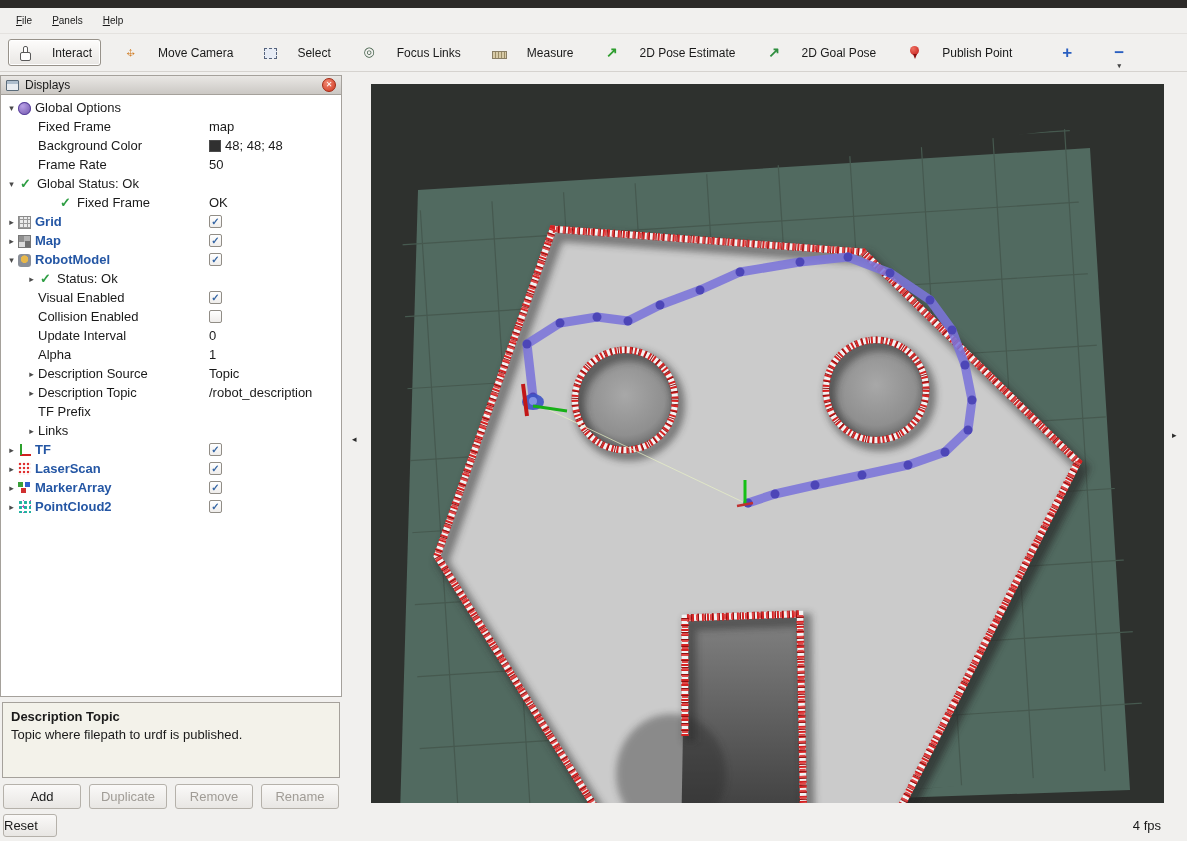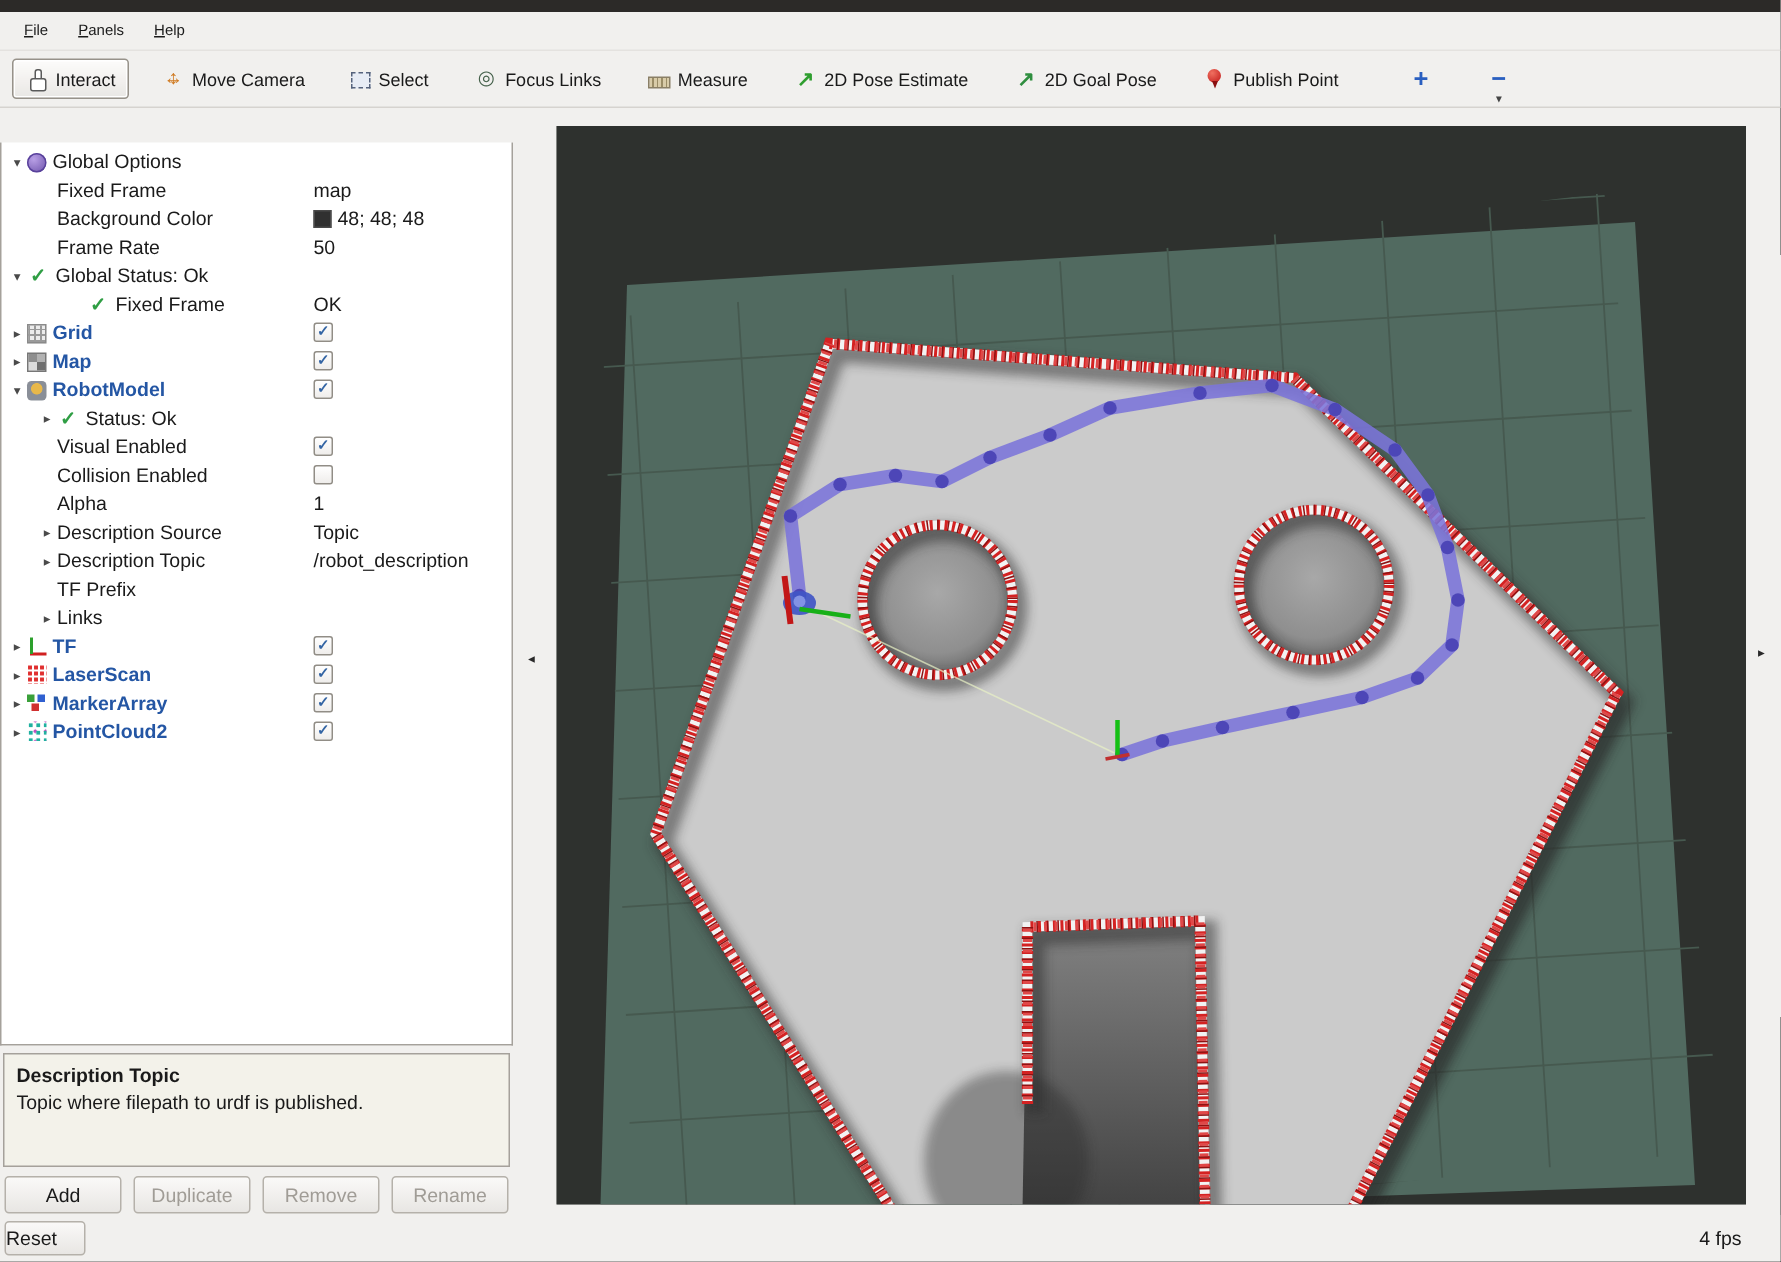--- a/index.html
+++ b/index.html
@@ -8,21 +8,21 @@
 
 
 .top-strip{position:absolute;left:0;top:0;width:100%;height:8px;background:#2c2a28}
 .menubar{position:absolute;left:0;top:8px;width:100%;height:26px;background:#f1f0ee;display:flex;align-items:center;padding-left:6px;border-bottom:1px solid #e4e2df}
 .menu-item{display:inline-block;padding:3px 10px;font-size:10px;cursor:default}
 .menu-item::first-letter{text-decoration:underline}
 
 
 .toolbar{position:absolute;left:0;top:34px;width:100%;height:38px;background:#f1f0ee;border-bottom:1px solid #d6d3cf;display:flex;align-items:center;padding-left:8px}
 .toolbar-tools{display:flex;align-items:center}
-.tool{display:flex;align-items:center;gap:5px;font-size:12px;padding:5px 8px;margin-right:13px;border:1px solid transparent;border-radius:3px;white-space:nowrap}
+.tool{display:flex;align-items:center;gap:20px;font-size:12px;padding:5px 8px;margin-right:13px;border:1px solid transparent;border-radius:3px;white-space:nowrap}
 .tool.active{background:linear-gradient(#fdfcfb,#e9e7e4);border-color:#97928a;box-shadow:inset 0 0 0 1px #ffffff}
 .tbicon{width:15px;height:15px;position:relative;display:inline-block;flex:none}
 .i-interact::before{content:'';position:absolute;left:6px;top:1px;width:3px;height:8px;background:#fff;border:1px solid #5a5a5a;border-radius:2px}
 .i-interact::after{content:'';position:absolute;left:3px;top:7px;width:9px;height:7px;background:#fff;border:1px solid #5a5a5a;border-radius:2px}
 .i-move-camera::before{content:'↔';position:absolute;left:0;top:-1px;width:15px;text-align:center;color:#d07a20;font-weight:bold;font-size:13px}
 .i-move-camera::after{content:'↕';position:absolute;left:0;top:-1px;width:15px;text-align:center;color:#d07a20;font-weight:bold;font-size:13px}
 .i-select{width:13px;height:11px;margin-top:2px;border:1px dashed #55627c;background:#e7ecf5}
 .i-focus-camera::before{content:'◎';position:absolute;left:0;top:-1px;width:15px;text-align:center;color:#44604a;font-size:13px}
 .i-measure{width:15px;height:8px;margin-top:4px;border:1px solid #8a7f66;background:repeating-linear-gradient(90deg,#d8cba8 0 2px,#9a8c66 2px 3px)}
 .i-pose-estimate::before,.i-goal-pose::before{content:'↗';position:absolute;left:0;top:-1px;width:15px;text-align:center;color:#2f9e2f;font-weight:bold;font-size:14px}
@@ -119,20 +119,25 @@
       <div class="tool">
         <span class="tbicon i-publish-point"></span>
         <span>Publish Point</span>
       </div>
     </div>
   <div class="tool-plus">+</div>
   <div class="tool-minus">−</div>
 </div>
 
 <div class="panel">
+  <div class="panel-titlebar">
+    <span class="panel-icon"></span>
+    <span>Displays</span>
+    <span class="panel-close">✕</span>
+  </div>
   <div class="tree">
       <div class="trow">
         <span class="tind" style="width: 4px;"></span>
         <span class="texp">▾</span>
         <span class="ticon ti-globe"></span>
         <span class="tlabel">Global Options</span>
       </div>
       <div class="trow">
         <span class="tind" style="width: 24px;"></span>
         <span class="texp"></span>
@@ -213,20 +218,28 @@
         <span class="tvalue">
           <span class="cb">✓</span>
         </span>
       </div>
       <div class="trow">
         <span class="tind" style="width: 24px;"></span>
         <span class="texp"></span>
         <span class="tlabel">Collision Enabled</span>
         <span class="tvalue">
           <span class="cb"></span>
+        </span>
+      </div>
+      <div class="trow">
+        <span class="tind" style="width: 24px;"></span>
+        <span class="texp"></span>
+        <span class="tlabel">Update Interval</span>
+        <span class="tvalue">
+          <span>0</span>
         </span>
       </div>
       <div class="trow">
         <span class="tind" style="width: 24px;"></span>
         <span class="texp"></span>
         <span class="tlabel">Alpha</span>
         <span class="tvalue">
           <span>1</span>
         </span>
       </div>

